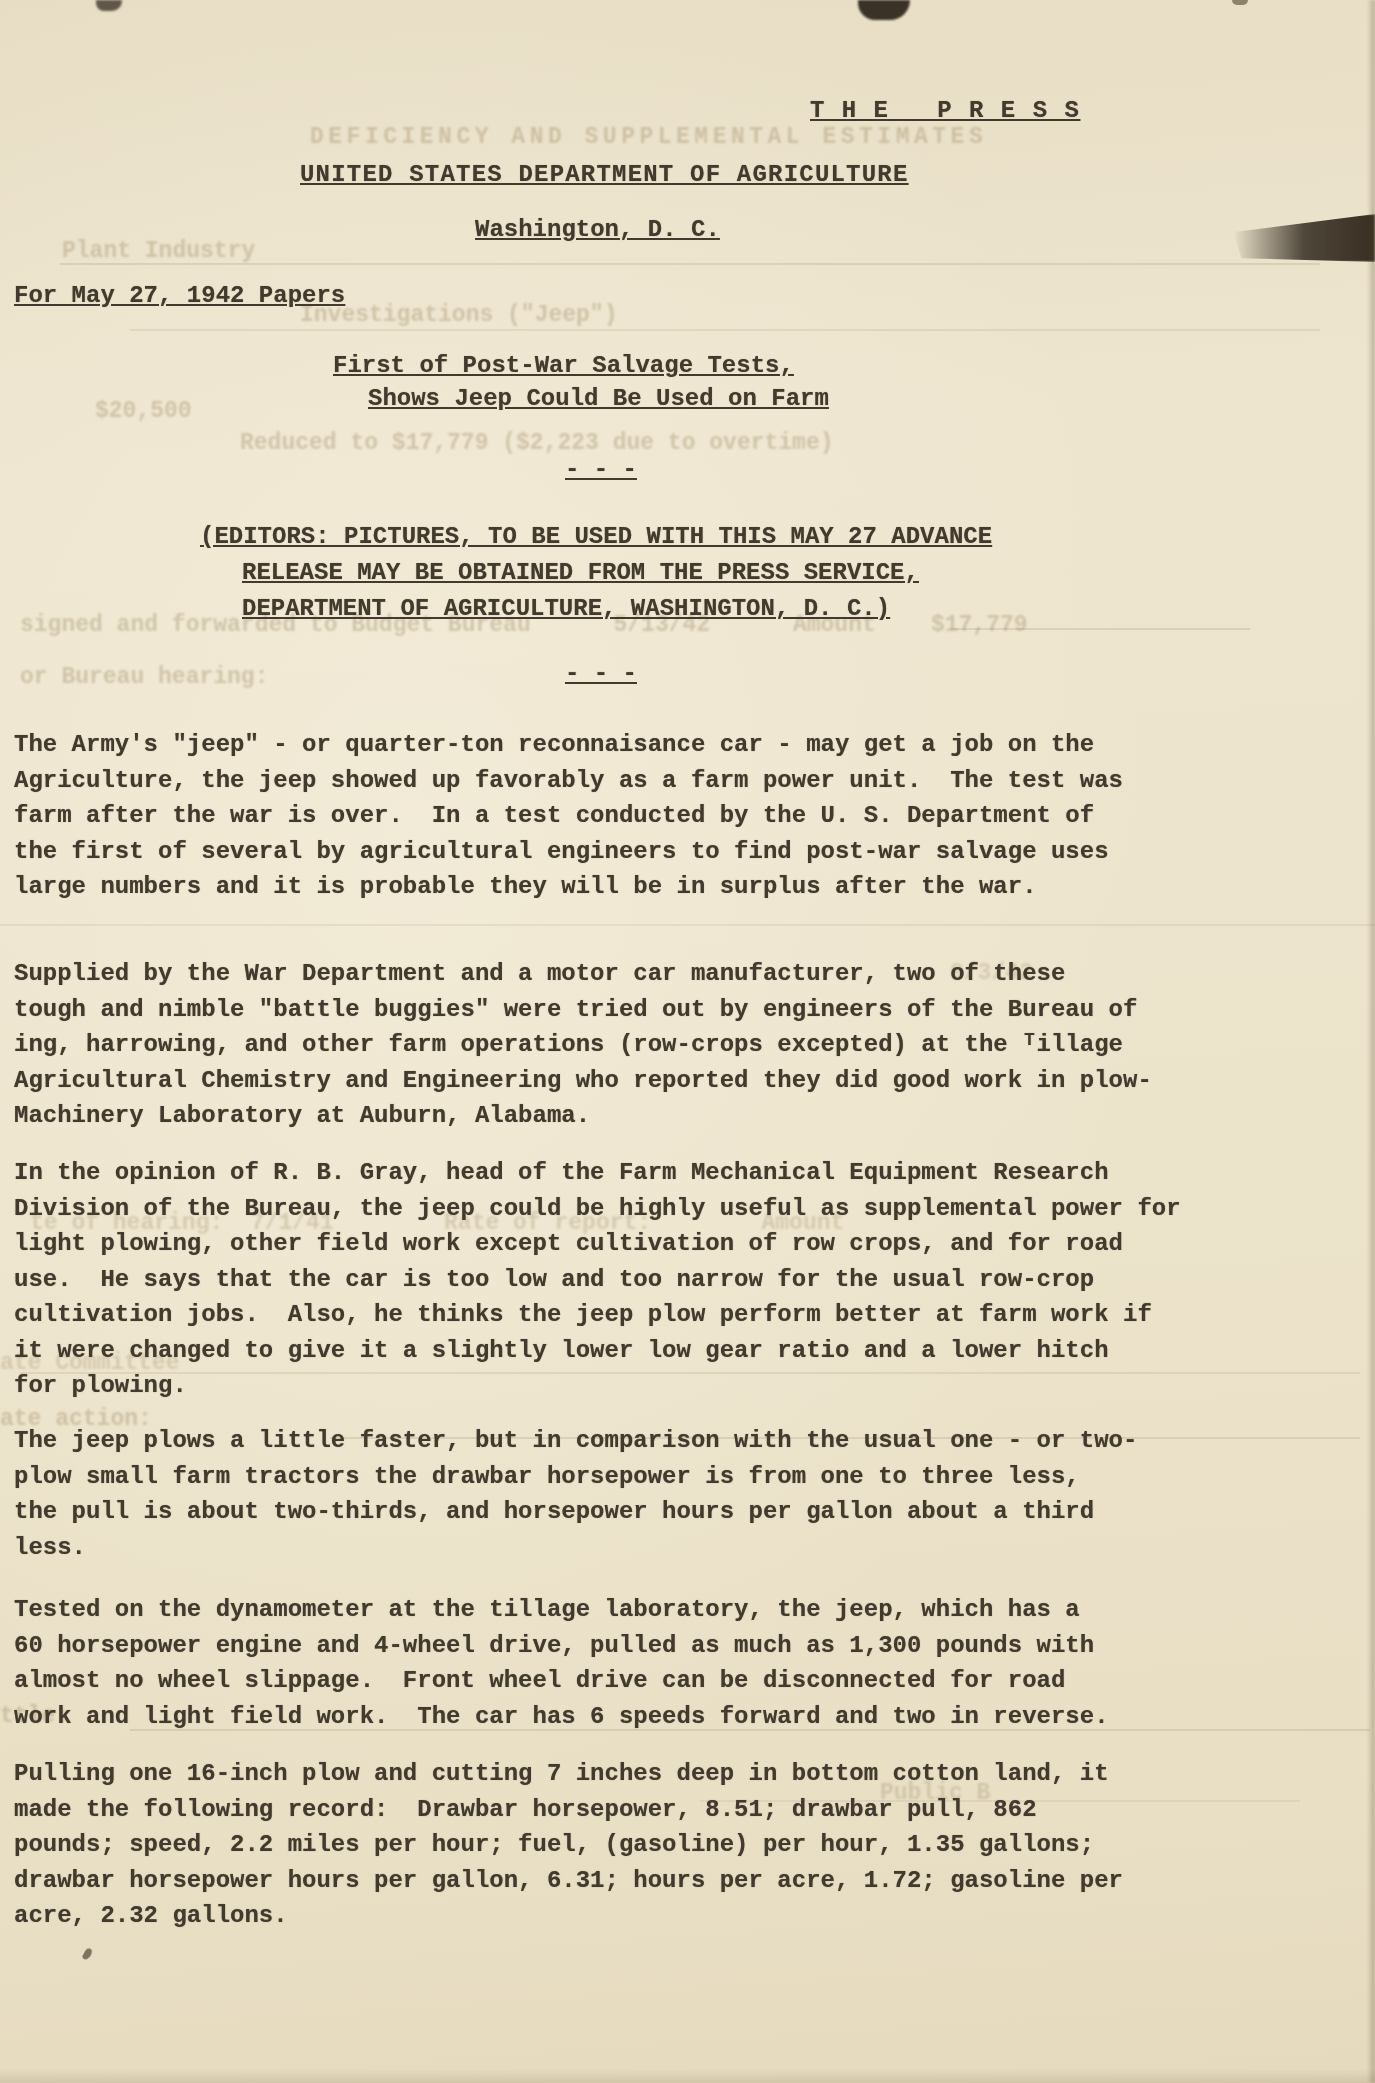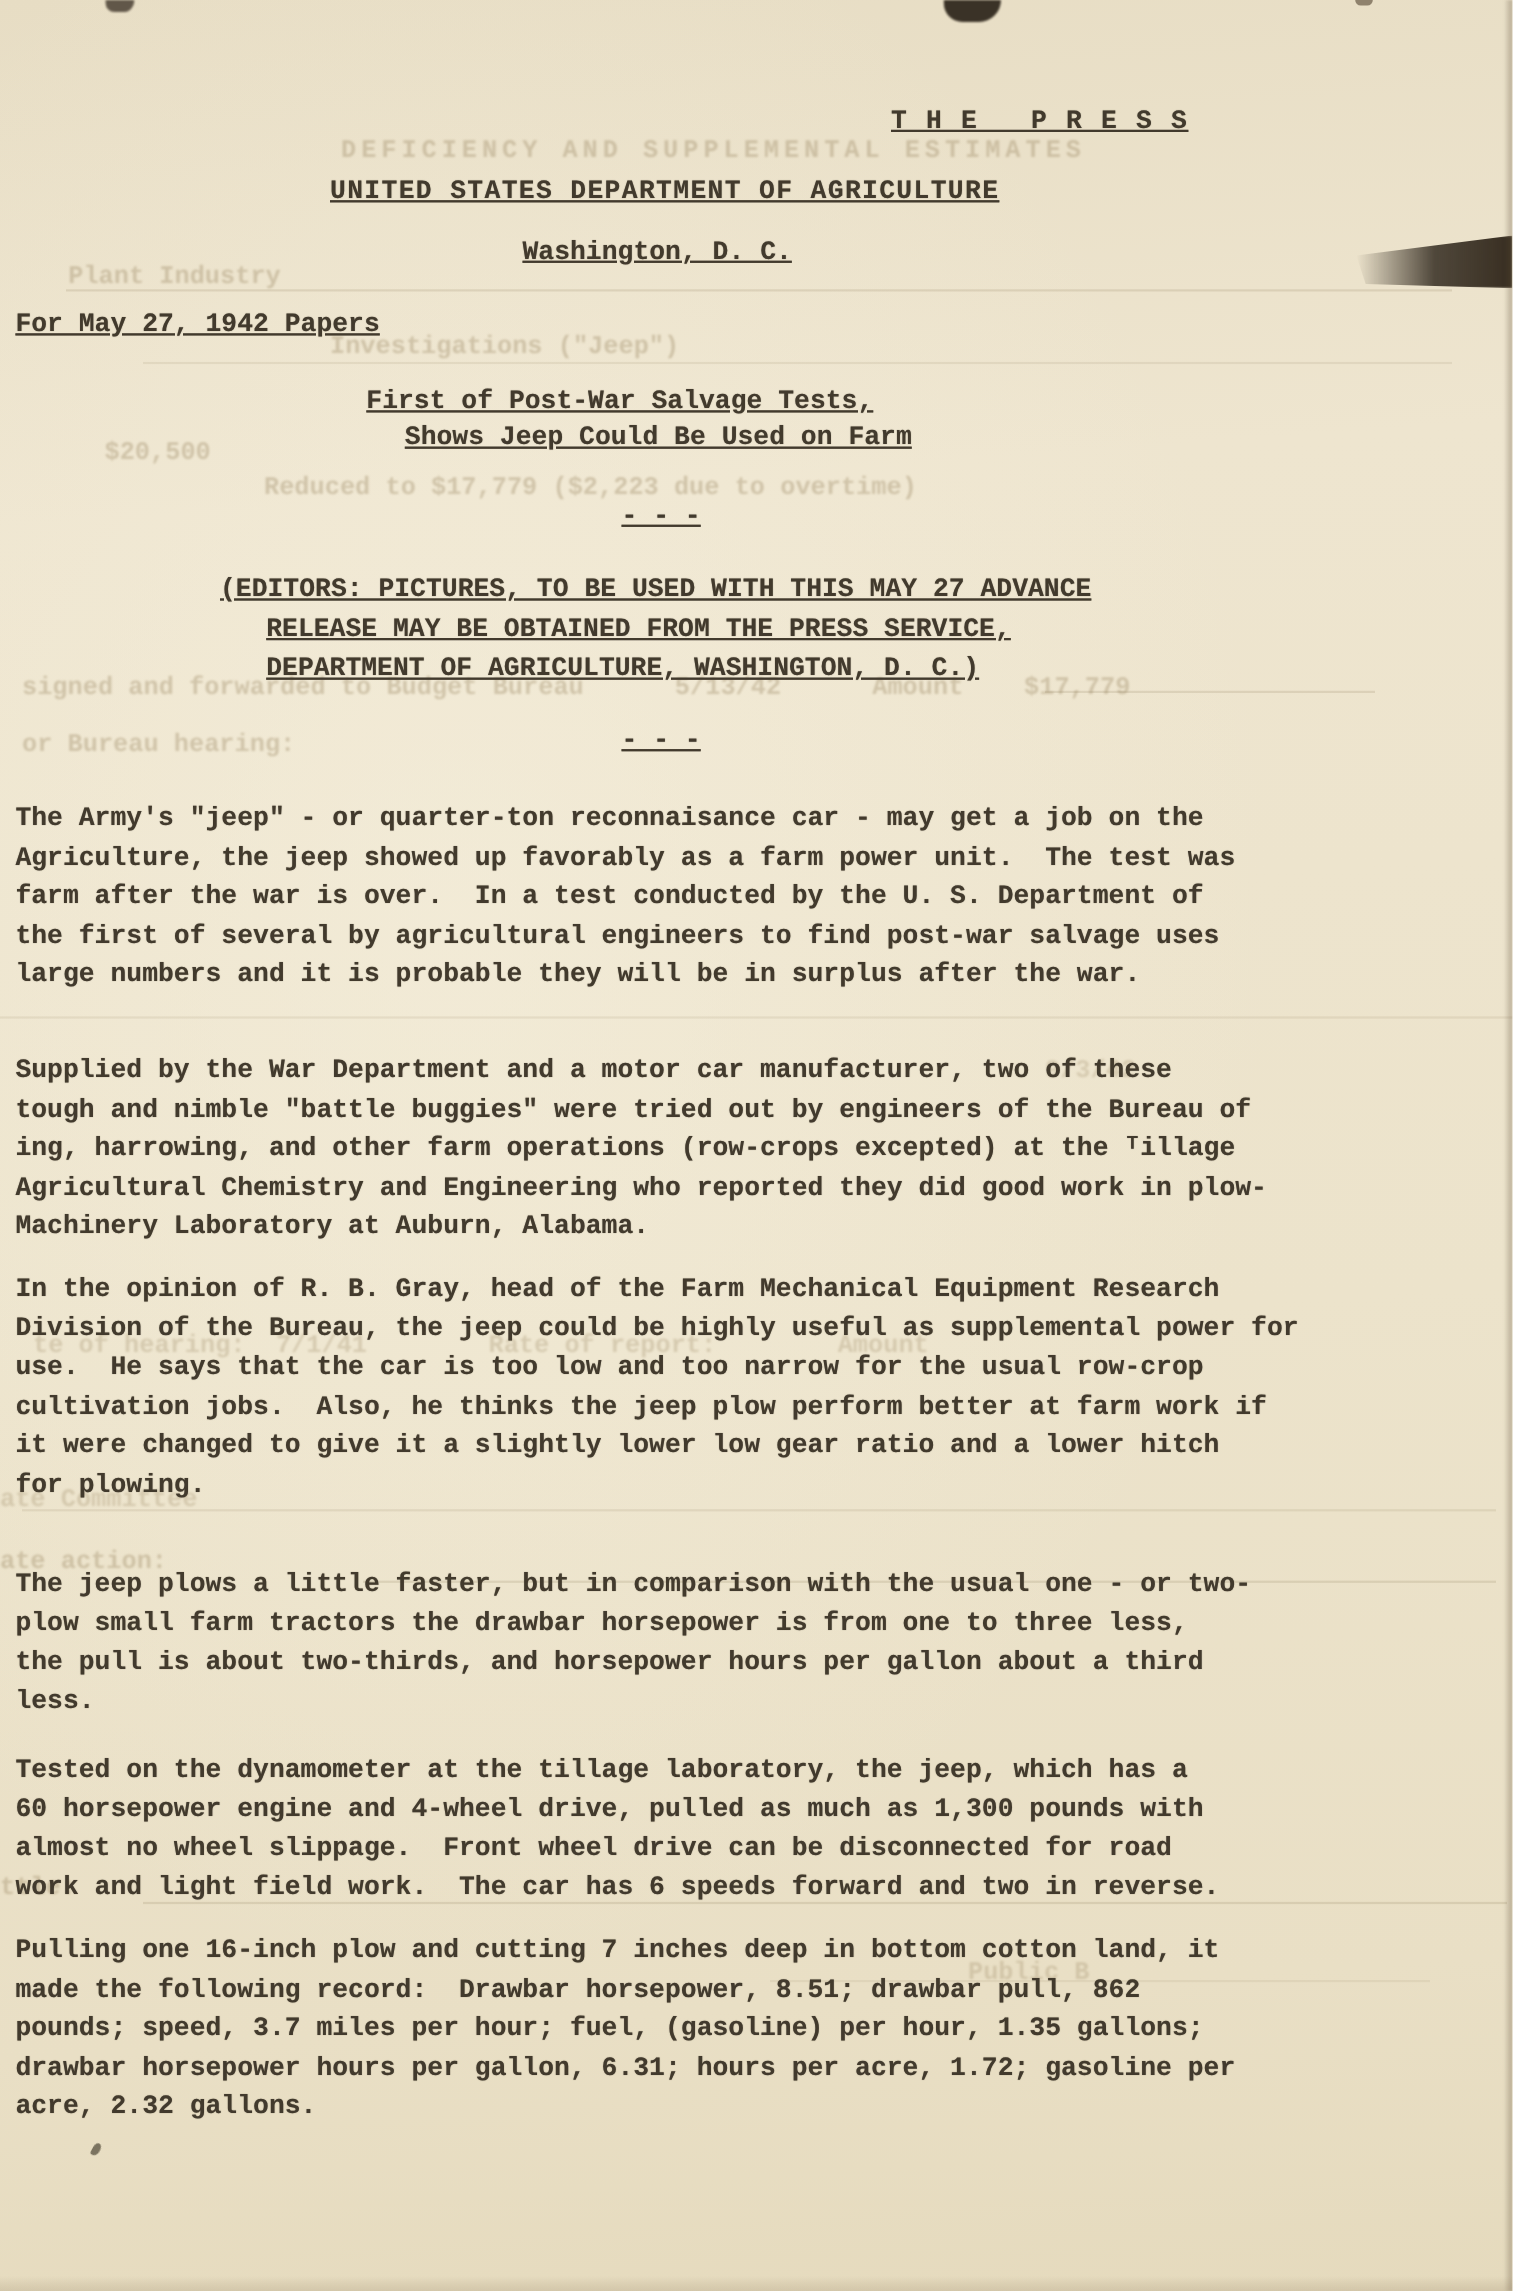--- a/index.html
+++ b/index.html
@@ -125,20 +125,21 @@
   <div class="pline">Supplied by the War Department and a motor car manufacturer, two of these</div>
   <div class="pline">tough and nimble "battle buggies" were tried out by engineers of the Bureau of</div>
   <div class="pline">ing, harrowing, and other farm operations (row-crops excepted) at the ᵀillage</div>
   <div class="pline">Agricultural Chemistry and Engineering who reported they did good work in plow-</div>
   <div class="pline">Machinery Laboratory at Auburn, Alabama.</div>
 </div>
 
 <div class="para" style="top:1155px;">
   <div class="pline">In the opinion of R. B. Gray, head of the Farm Mechanical Equipment Research</div>
   <div class="pline">Division of the Bureau, the jeep could be highly useful as supplemental power for</div>
+  <div class="pline">light plowing, other field work except cultivation of row crops, and for road</div>
   <div class="pline">use.  He says that the car is too low and too narrow for the usual row-crop</div>
   <div class="pline">cultivation jobs.  Also, he thinks the jeep plow perform better at farm work if</div>
   <div class="pline">it were changed to give it a slightly lower low gear ratio and a lower hitch</div>
   <div class="pline">for plowing.</div>
 </div>
 
 <div class="para" style="top:1423px;">
   <div class="pline">The jeep plows a little faster, but in comparison with the usual one - or two-</div>
   <div class="pline">plow small farm tractors the drawbar horsepower is from one to three less,</div>
   <div class="pline">the pull is about two-thirds, and horsepower hours per gallon about a third</div>
@@ -148,16 +149,16 @@
 <div class="para" style="top:1592px;">
   <div class="pline">Tested on the dynamometer at the tillage laboratory, the jeep, which has a</div>
   <div class="pline">60 horsepower engine and 4-wheel drive, pulled as much as 1,300 pounds with</div>
   <div class="pline">almost no wheel slippage.  Front wheel drive can be disconnected for road</div>
   <div class="pline">work and light field work.  The car has 6 speeds forward and two in reverse.</div>
 </div>
 
 <div class="para" style="top:1756px;">
   <div class="pline">Pulling one 16-inch plow and cutting 7 inches deep in bottom cotton land, it</div>
   <div class="pline">made the following record:  Drawbar horsepower, 8.51; drawbar pull, 862</div>
-  <div class="pline">pounds; speed, 3.7 miles per hour; fuel, (gasoline) per hour, 1.35 gallons;</div>
+  <div class="pline">pounds; speed, 2.2 miles per hour; fuel, (gasoline) per hour, 1.35 gallons;</div>
   <div class="pline">drawbar horsepower hours per gallon, 6.31; hours per acre, 1.72; gasoline per</div>
   <div class="pline">acre, 2.32 gallons.</div>
 </div>
 
 </body></html>

